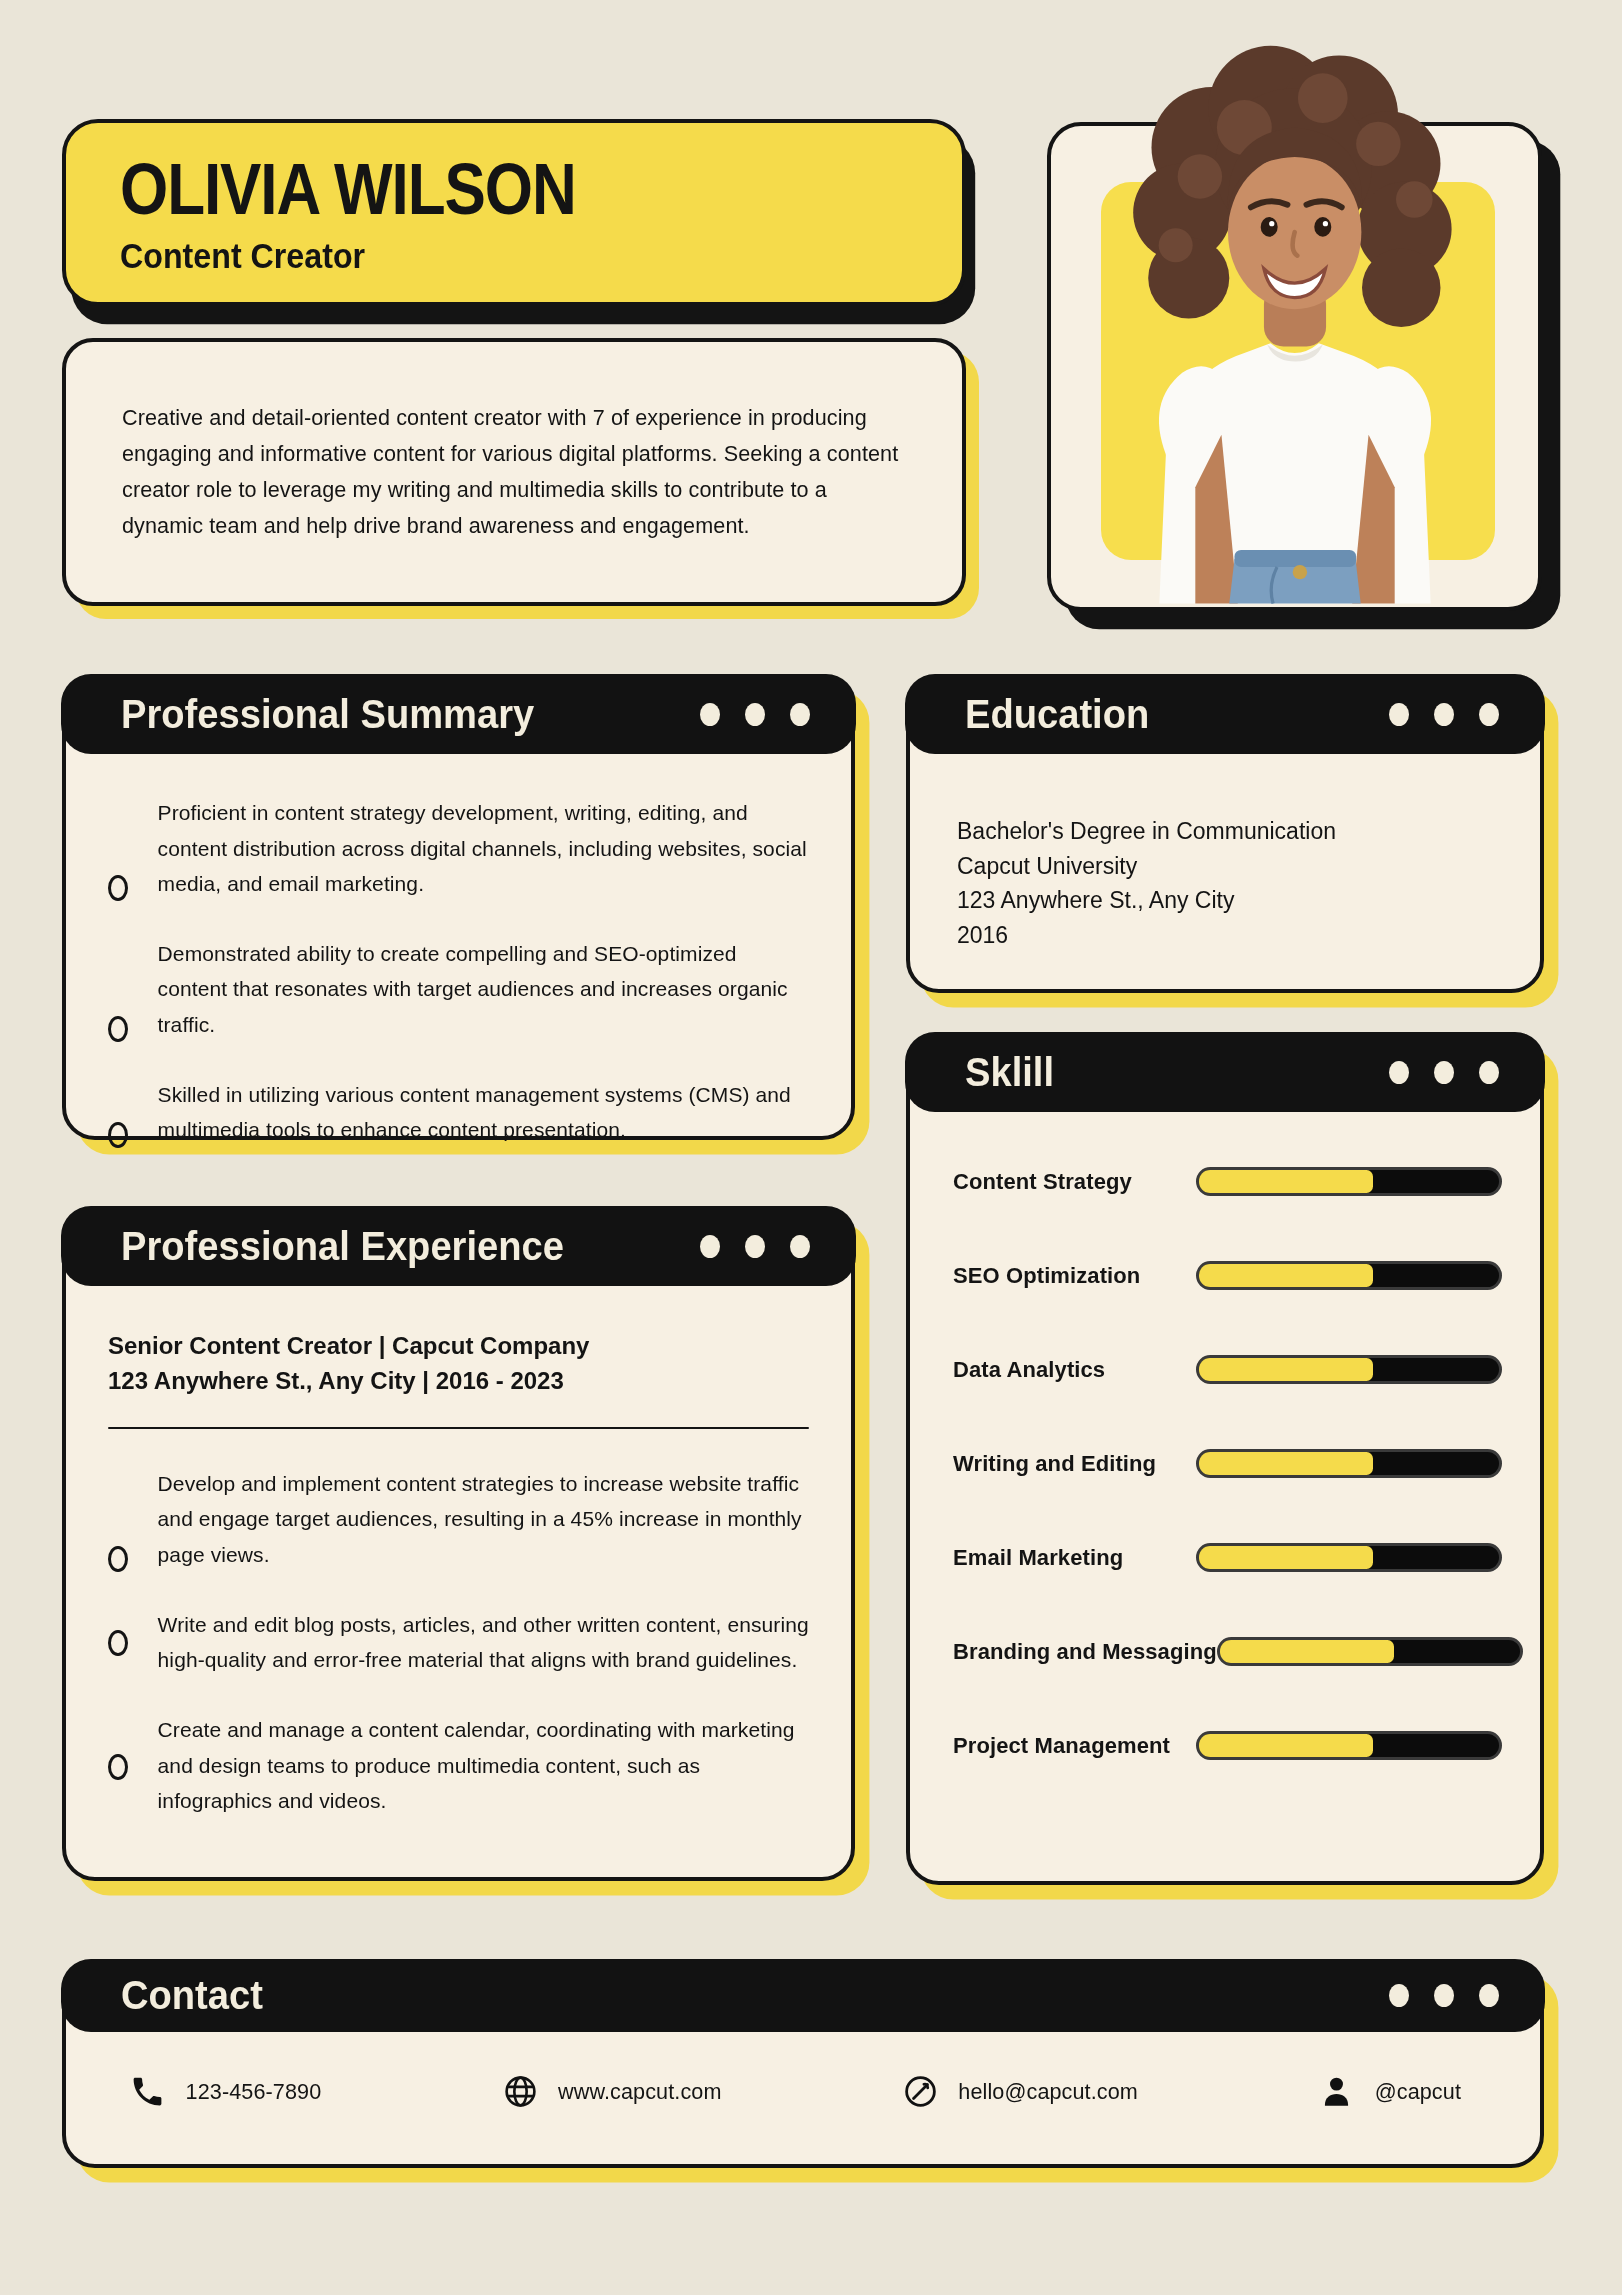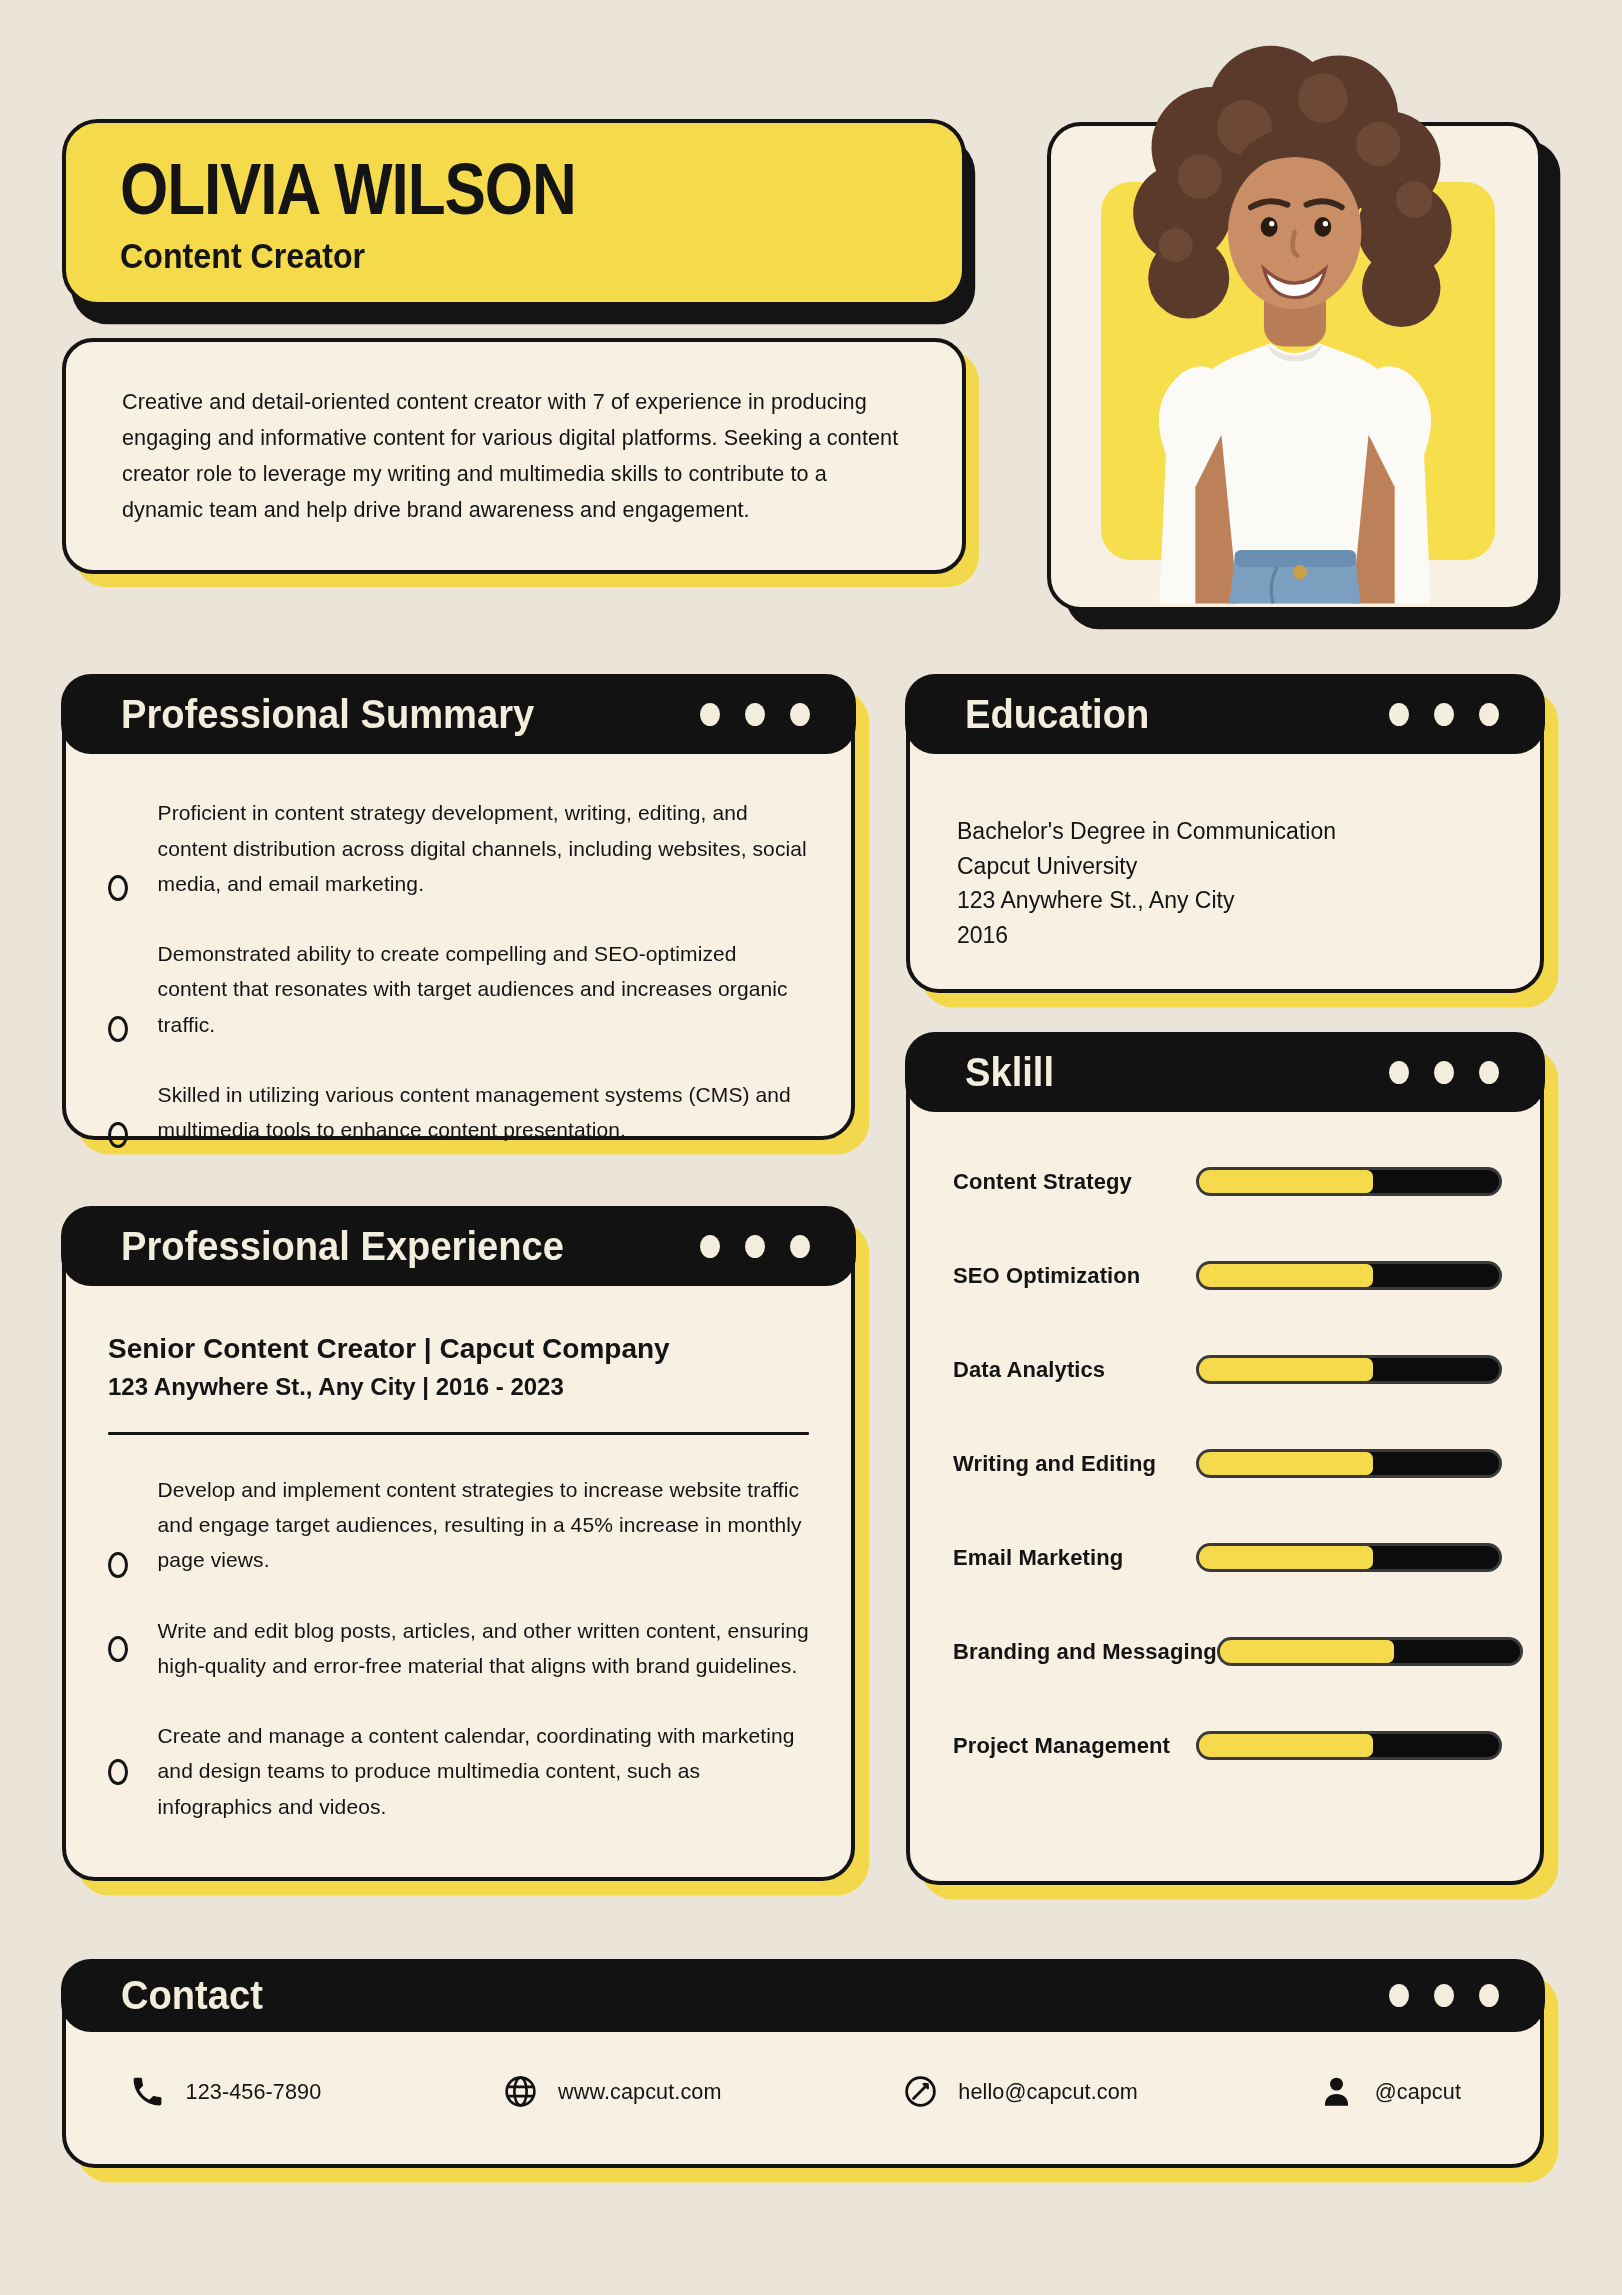--- a/index.html
+++ b/index.html
@@ -43,21 +43,21 @@
     box-sizing:border-box;
   }
   .photo-yellow{
     position:absolute;left:50px;top:56px;width:394px;height:378px;
     background:#F7DE4D;border-radius:30px;
   }
   .person-svg{position:absolute;left:-3.3px;top:-90px;width:494px;height:578px;}
 
   
   .intro-card{
-    left:62px;top:338px;width:904px;height:236px;
+    left:62px;top:338px;width:904px;height:268px;
     background:#F7F0E3;
     border:4.6px solid #141414;border-radius:31px;
     box-shadow:13px 13px 0 #F2D84A;
     box-sizing:border-box;
     display:flex;align-items:center;
     padding:16px 56px;
   }
   .intro-text{font-size:21.6px;line-height:1.66;letter-spacing:0.1px;}
 
   
@@ -113,21 +113,21 @@
   }
   .skill-fill{
     position:absolute;left:0;top:0;bottom:0;
     background:#F5DB4B;
     border-radius:11px 6.5px 6.5px 11px;
   }
 
   
   .experience-card{left:62px;top:1207px;width:793px;height:674px;}
   .experience-body{padding:43px 42px 0 42px;}
-  .exp-role{font-size:28px;font-weight:700;line-height:1.45;}
+  .exp-role{font-size:24px;font-weight:700;line-height:1.45;}
   .exp-meta{font-size:24px;font-weight:700;line-height:1.45;}
   .divider{height:2.6px;background:#141414;border-radius:1.3px;margin:27.5px 0 37px 0;}
 
   
   .contact-card{left:62px;top:1960px;width:1482px;height:208px;}
   .contact-card .win-header{height:73px;}
   .contact-body{display:flex;align-items:center;justify-content:space-between;padding:41px 79px 0 63px;text-align:right;}
   .contact-item{display:flex;align-items:center;gap:19.6px;}
   .contact-text{font-size:21.6px;font-weight:500;letter-spacing:0.1px;}
   .cicon{width:37px;height:37px;flex:none;display:flex;align-items:center;justify-content:center;}

